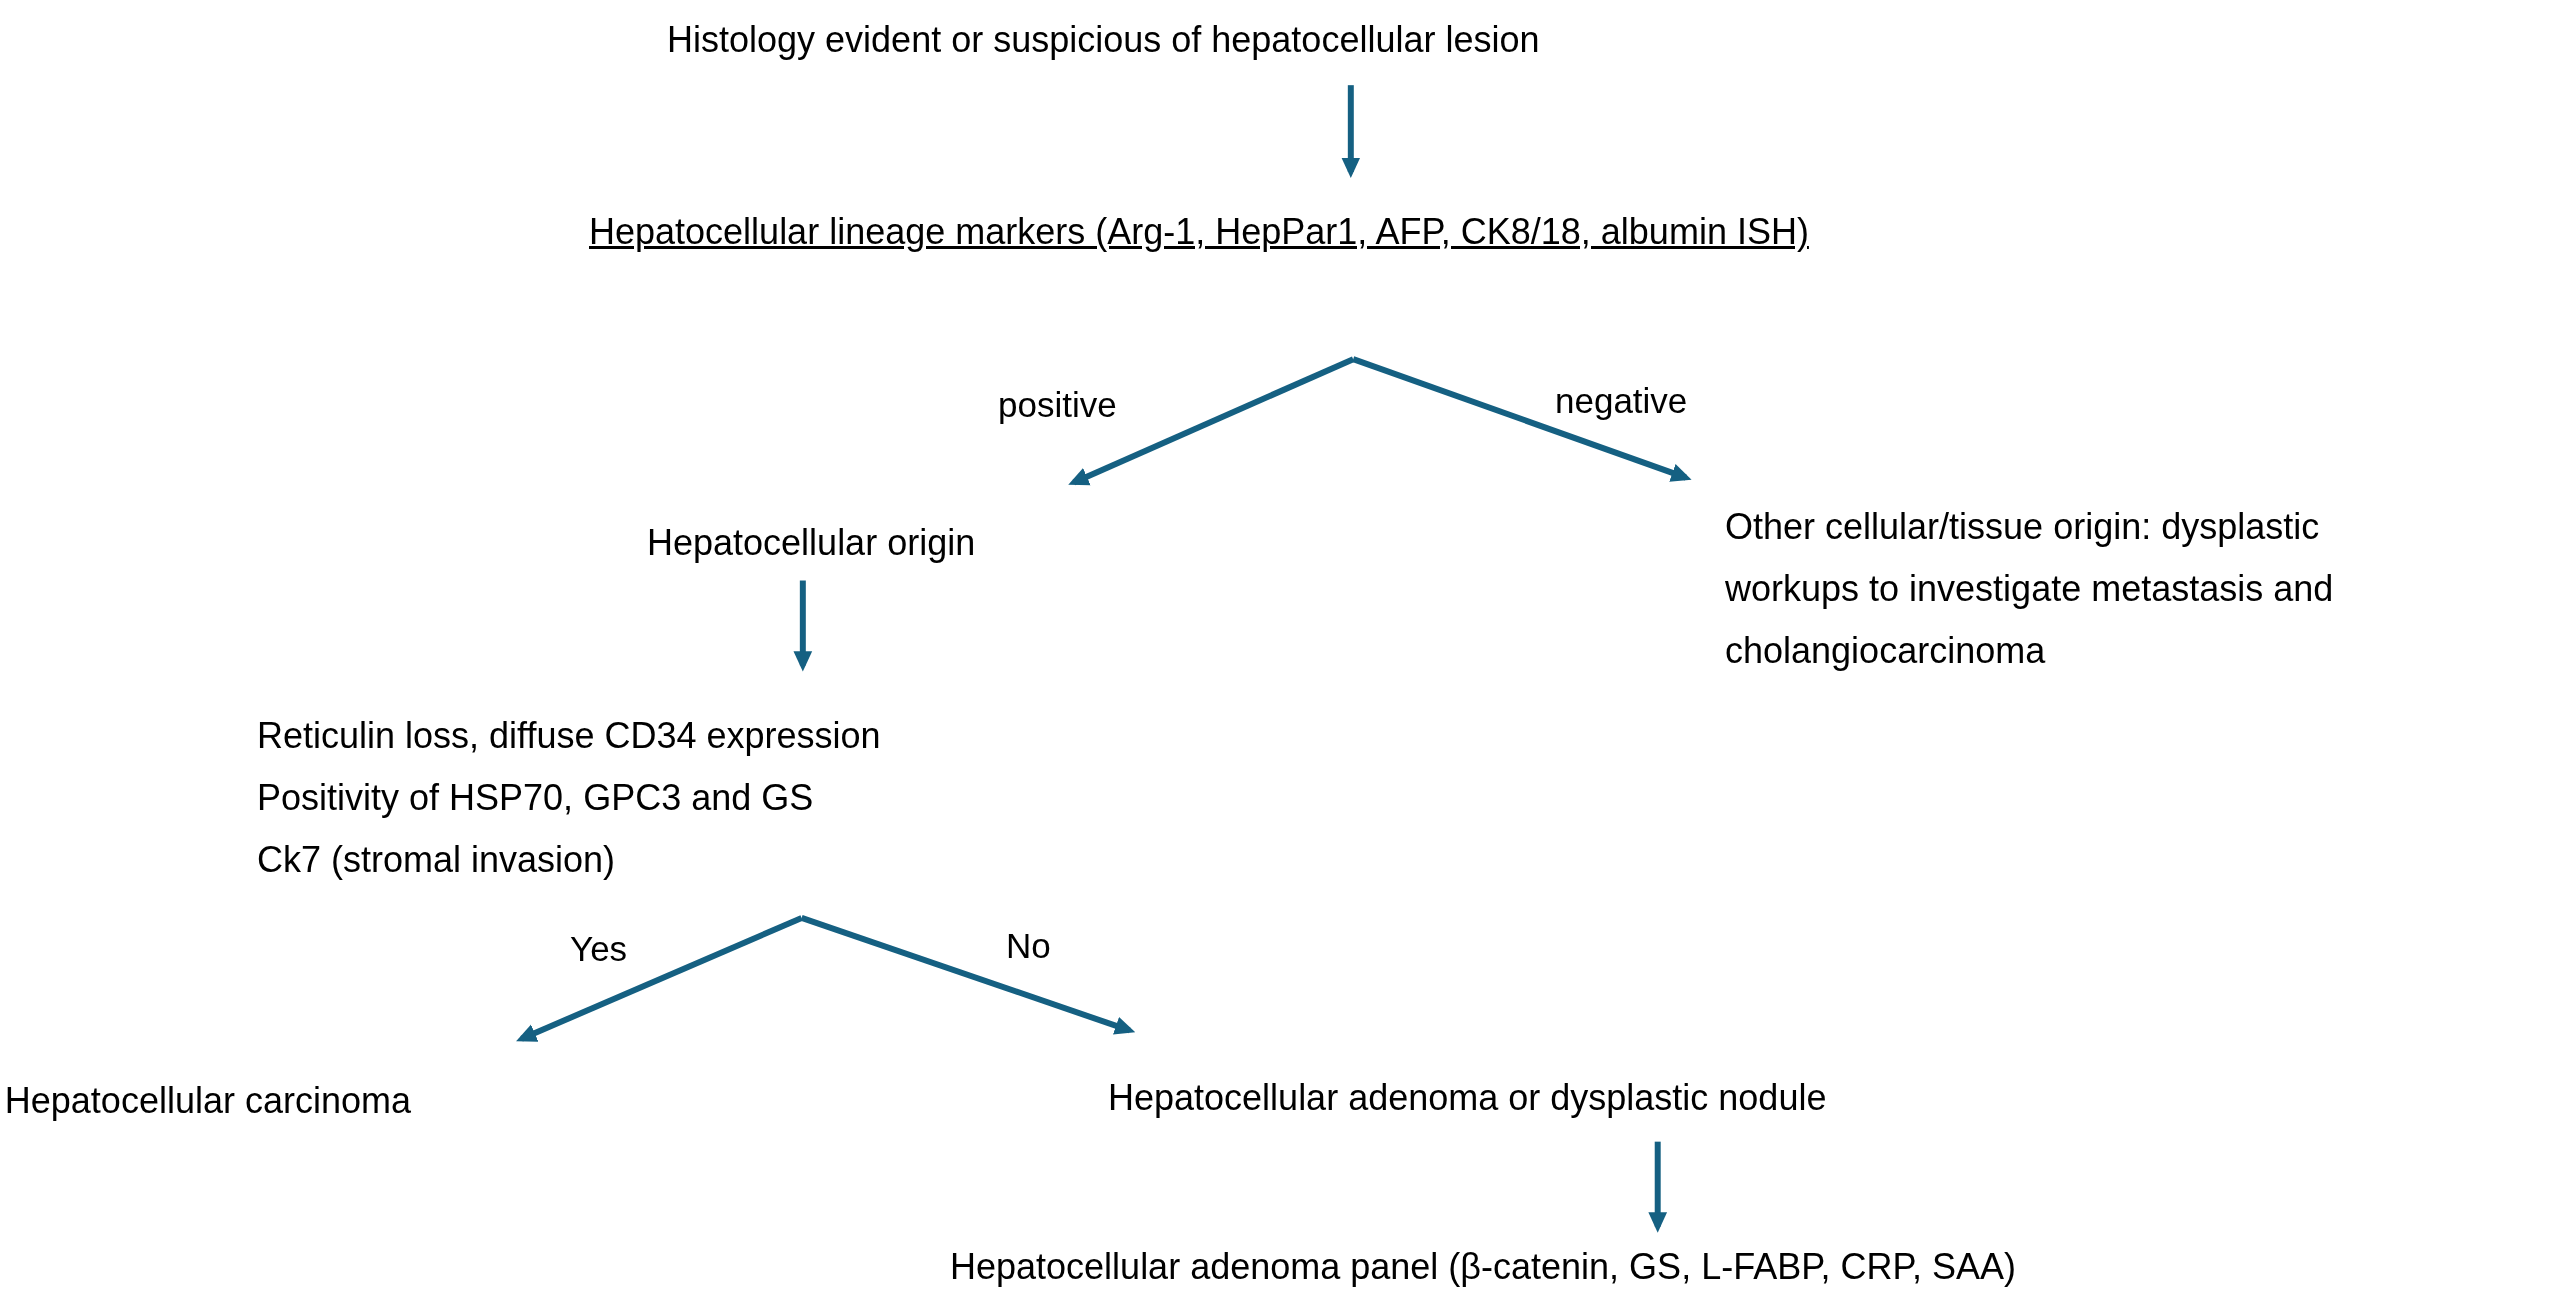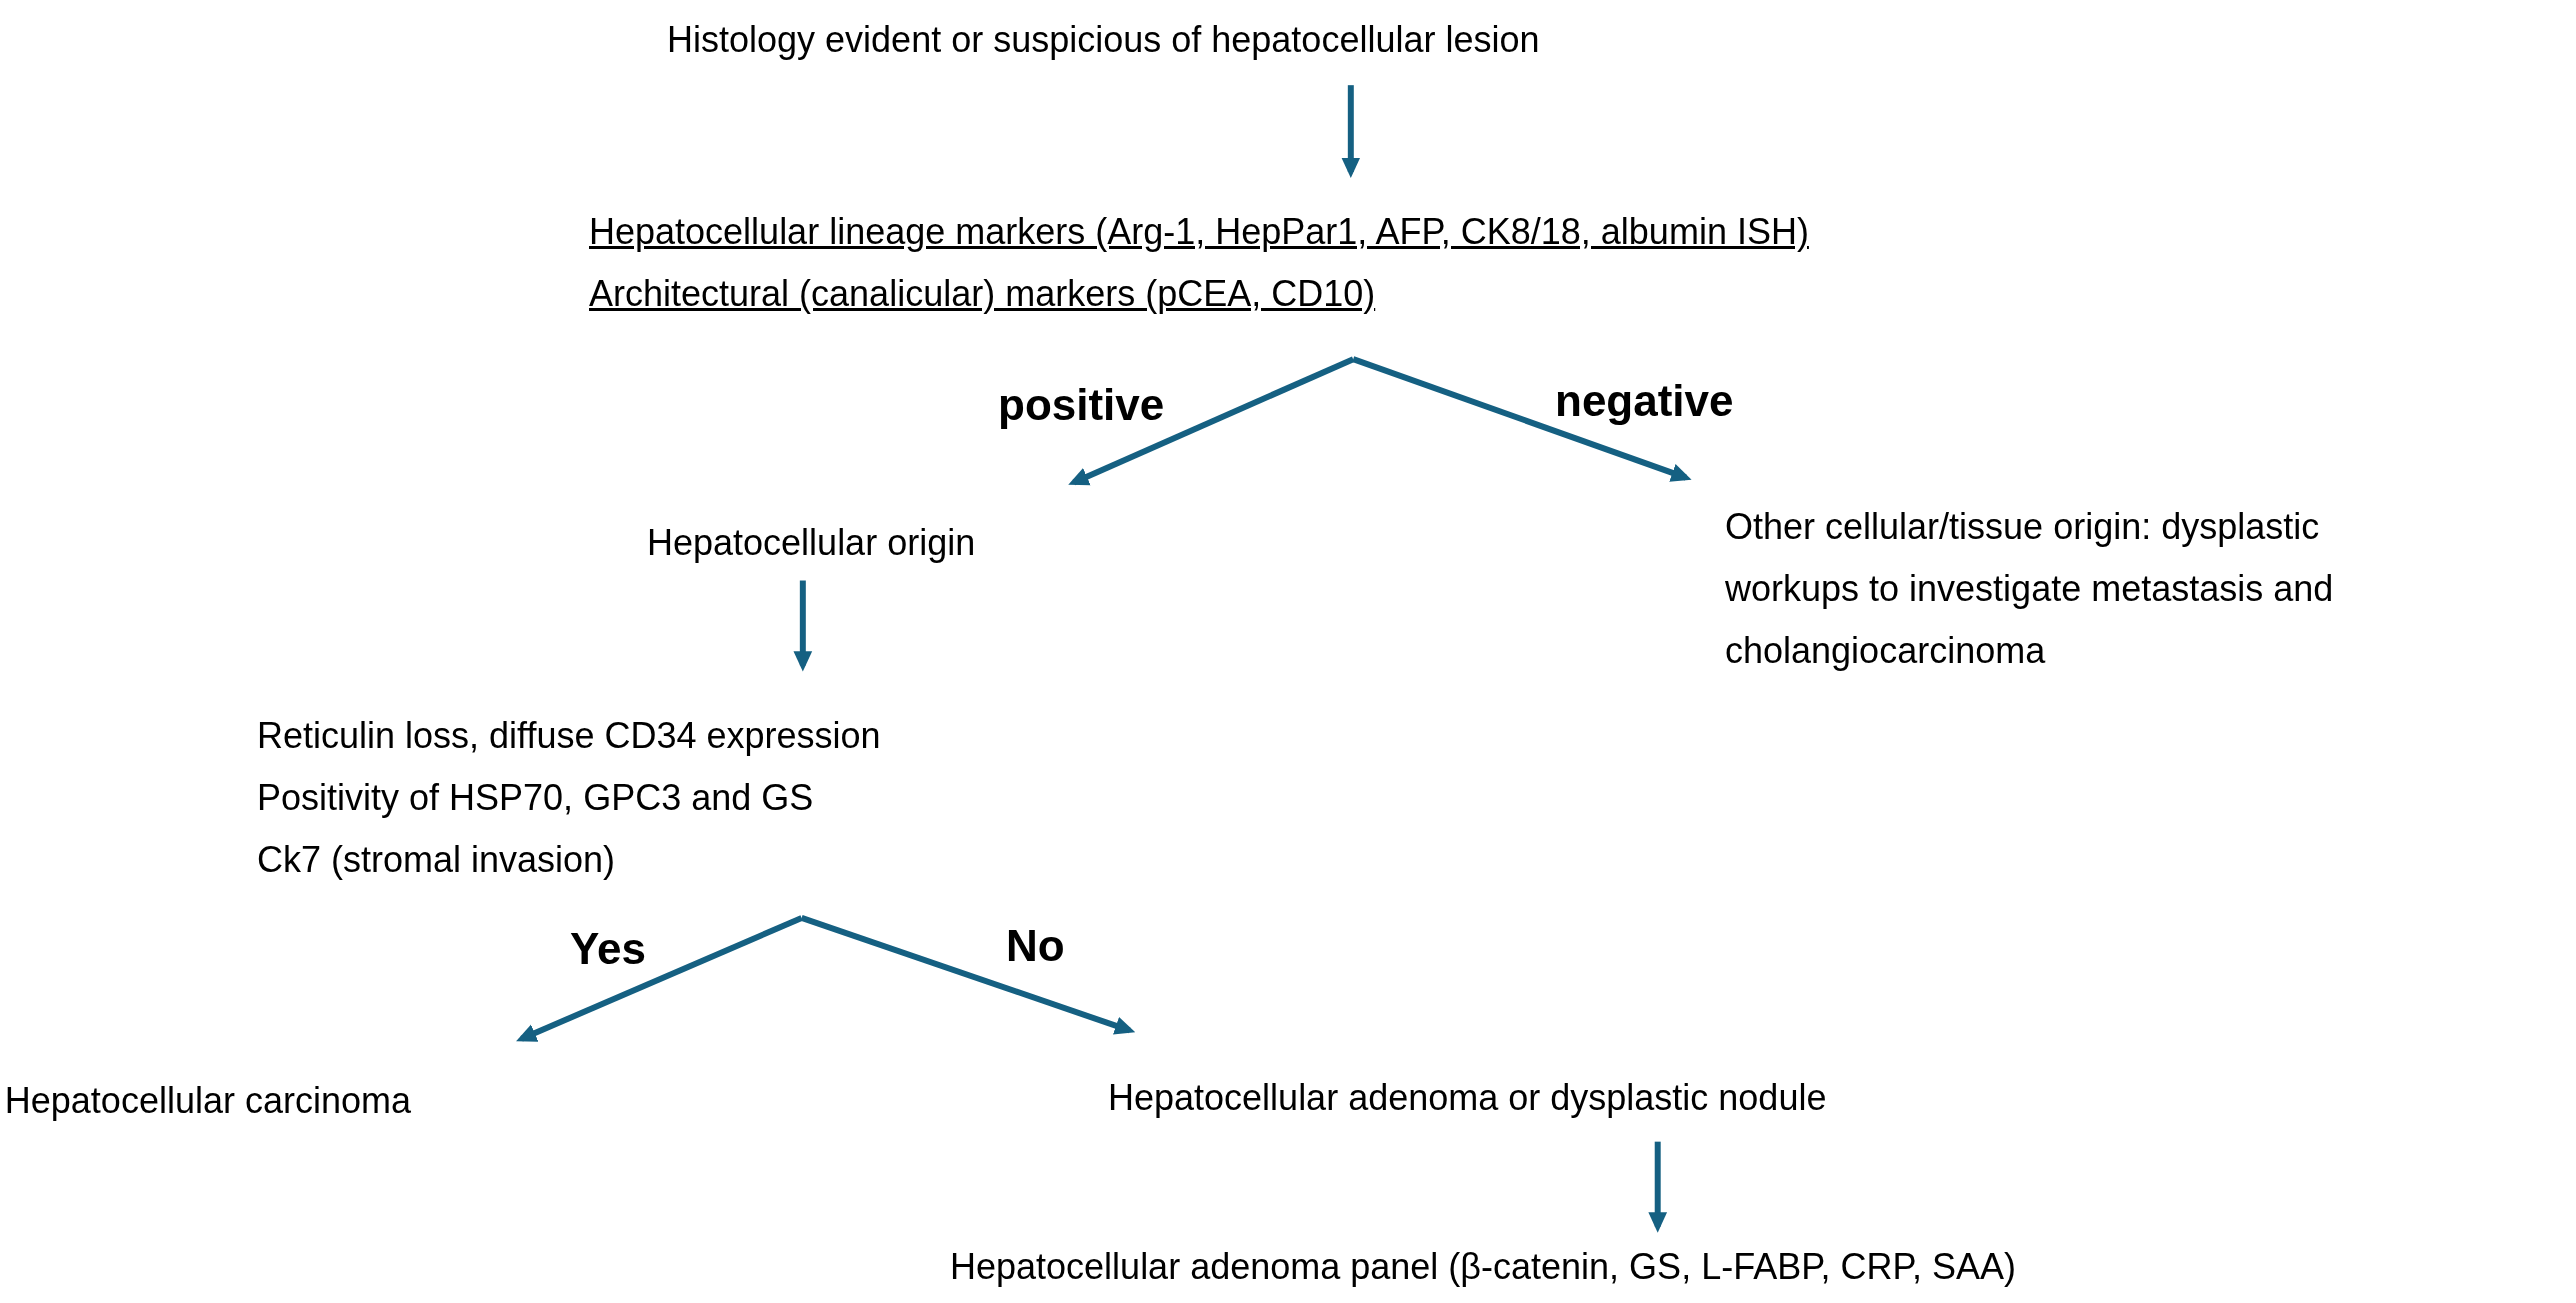--- a/index.html
+++ b/index.html
@@ -22,24 +22,23 @@
     overflow: hidden;
   }
   .node {
     position: absolute;
     font-size: 36px;
     line-height: 62px;
     white-space: nowrap;
   }
   .edge-label {
     position: absolute;
-    font-size: 44px;
+    font-size: 35px;
     line-height: 62px;
     white-space: nowrap;
-    font-weight: bold;
   }
   svg.arrows {
     position: absolute;
     left: 0;
     top: 0;
     width: 2576px;
     height: 1304px;
     pointer-events: none;
   }
   svg.arrows line {
@@ -69,21 +68,20 @@
     <line x1="1340" y1="1534" x2="1888" y2="1722" marker-end="url(#ah)"></line>
     <line x1="2771" y1="1908" x2="2771" y2="2050" marker-end="url(#ah)"></line>
   </svg>
 
   <div class="node" style="left:667px; top:9px;">
     <div>Histology evident or suspicious of hepatocellular lesion</div>
   </div>
 
   <div class="node" style="left:589px; top:201px;text-decoration:underline;">
     <div>Hepatocellular lineage markers (Arg-1, HepPar1, AFP, CK8/18, albumin ISH)</div>
-    <div>Architectural (canalicular) markers (pCEA, CD10)</div>
   </div>
 
   <div class="edge-label" style="left:998px; top:374px;">positive</div>
 
   <div class="edge-label" style="left:1555px; top:370px;">negative</div>
 
   <div class="node" style="left:631px; top:512px;margin-left:16px;">
     <div>Hepatocellular origin</div>
   </div>
 

